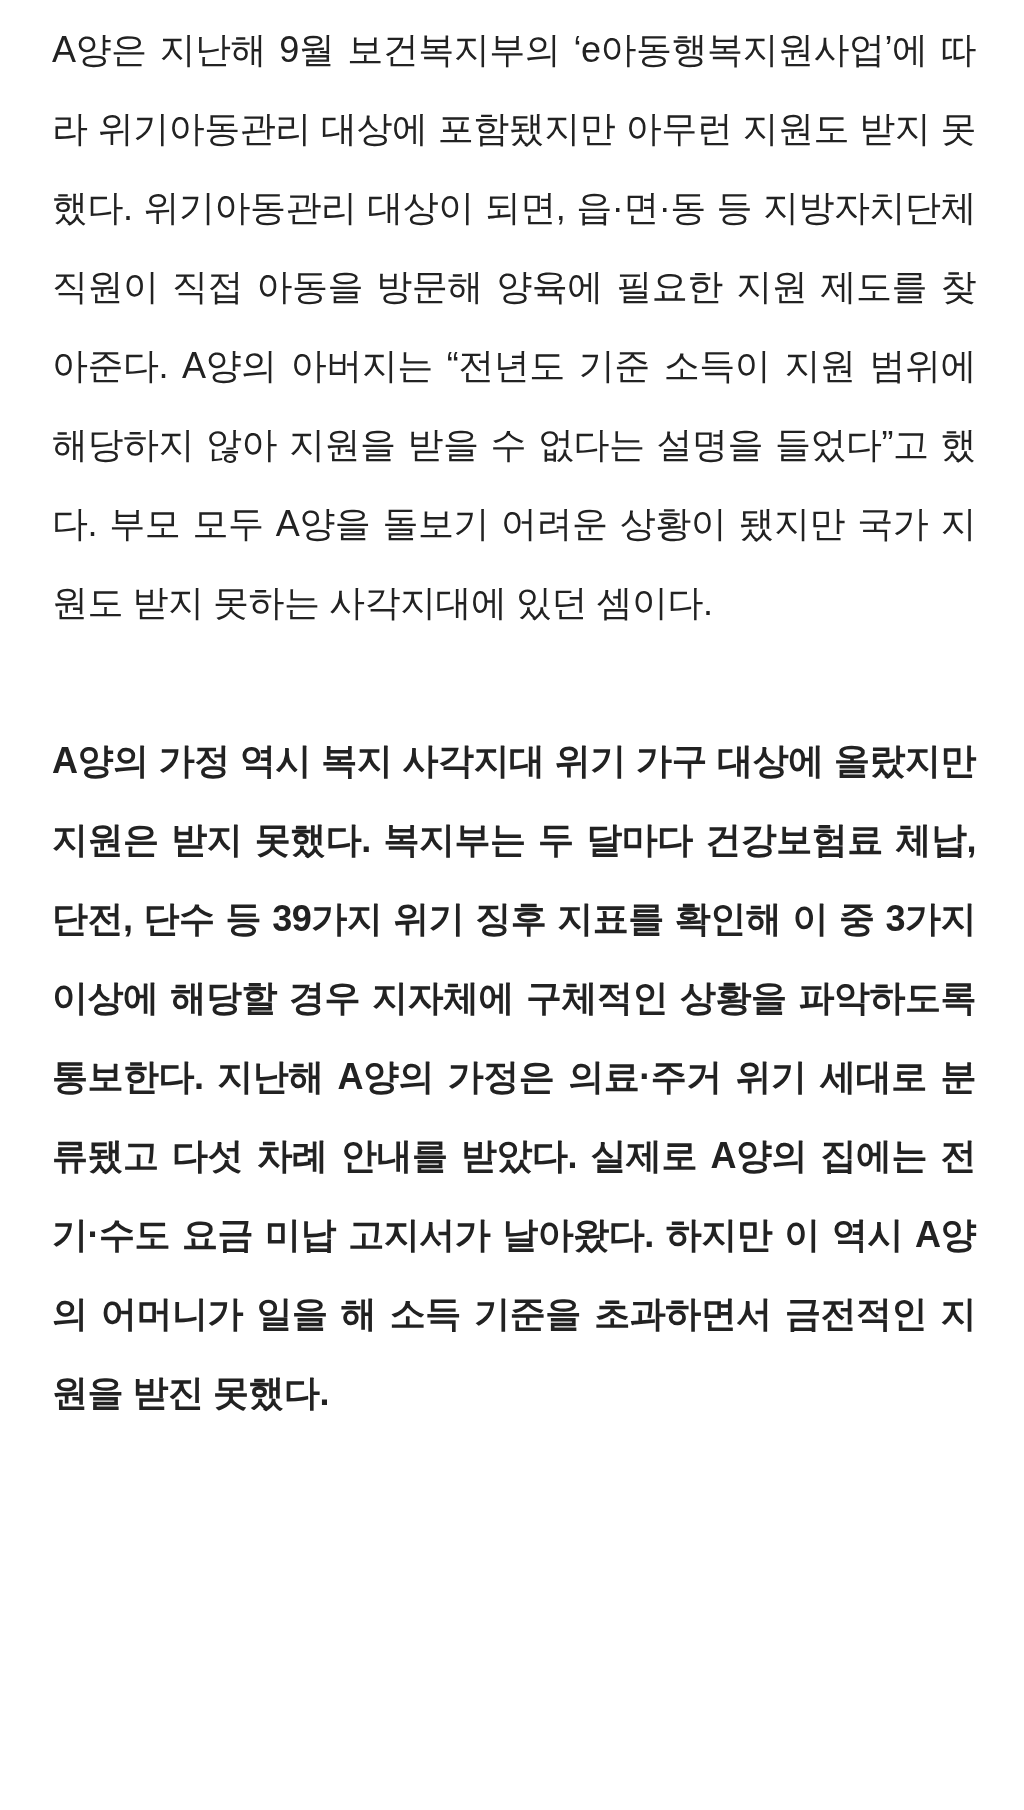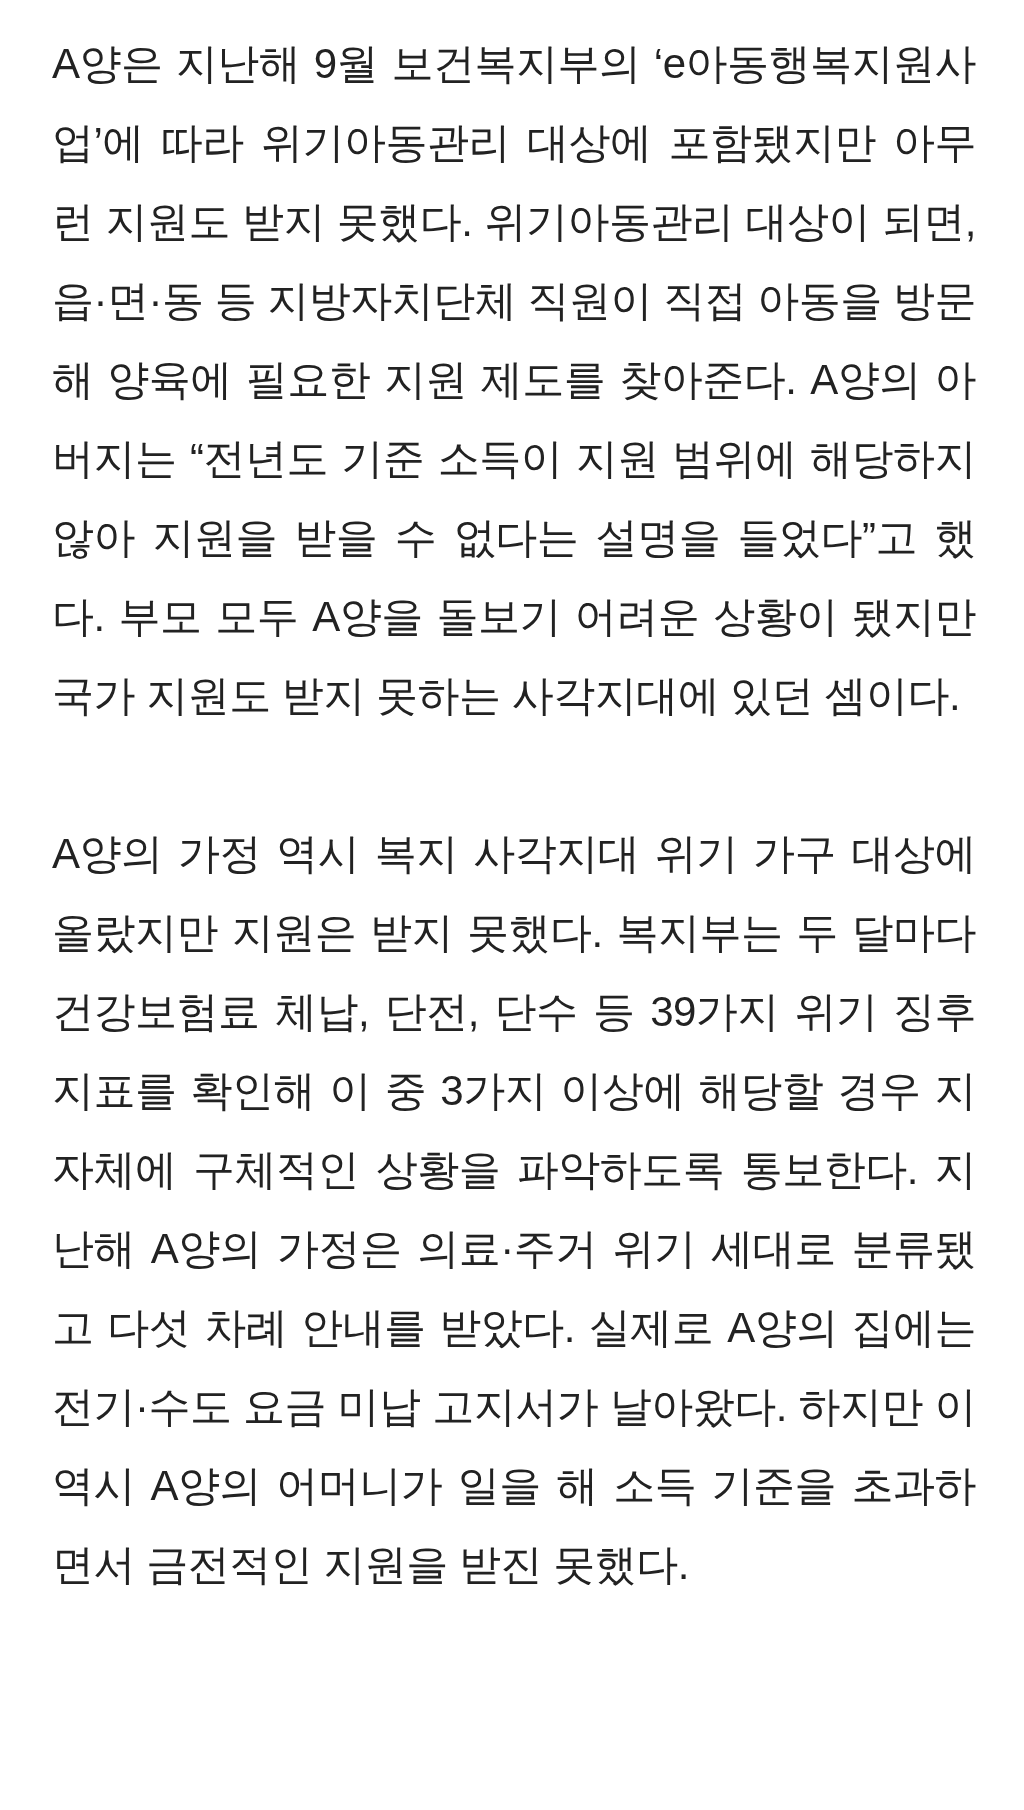--- a/index.html
+++ b/index.html
@@ -8,35 +8,36 @@
     background: #ffffff;
   }
   body {
     width: 1024px;
     height: 1810px;
     overflow: hidden;
   }
   .article {
     box-sizing: border-box;
     width: 1024px;
-    padding: 24px 48px 0 52px;
+    padding: 10px 48px 0 52px;
     font-family: "Liberation Sans", "DejaVu Sans", sans-serif;
-    font-size: 42px;
+    font-size: 36px;
     line-height: 79px;
     font-weight: 400;
     color: #222222;
     text-align: justify;
     word-break: break-all;
     letter-spacing: -0.5px;
   }
   .article p {
     margin: 0 0 79px 0;
   }
   .article p:last-child {
     margin-bottom: 0;
+    font-weight: bold;
   }
 </style>
 </head>
 <body>
 
 <main class="article">
   <p>A양은 지난해 9월 보건복지부의 ‘e아동행복지원사업’에 따라 위기아동관리 대상에 포함됐지만 아무런 지원도 받지 못했다. 위기아동관리 대상이 되면, 읍·면·동 등 지방자치단체 직원이 직접 아동을 방문해 양육에 필요한 지원 제도를 찾아준다. A양의 아버지는 “전년도 기준 소득이 지원 범위에 해당하지 않아 지원을 받을 수 없다는 설명을 들었다”고 했다. 부모 모두 A양을 돌보기 어려운 상황이 됐지만 국가 지원도 받지 못하는 사각지대에 있던 셈이다.</p>
   <p>A양의 가정 역시 복지 사각지대 위기 가구 대상에 올랐지만 지원은 받지 못했다. 복지부는 두 달마다 건강보험료 체납, 단전, 단수 등 39가지 위기 징후 지표를 확인해 이 중 3가지 이상에 해당할 경우 지자체에 구체적인 상황을 파악하도록 통보한다. 지난해 A양의 가정은 의료·주거 위기 세대로 분류됐고 다섯 차례 안내를 받았다. 실제로 A양의 집에는 전기·수도 요금 미납 고지서가 날아왔다. 하지만 이 역시 A양의 어머니가 일을 해 소득 기준을 초과하면서 금전적인 지원을 받진 못했다.</p>
 </main>
 

